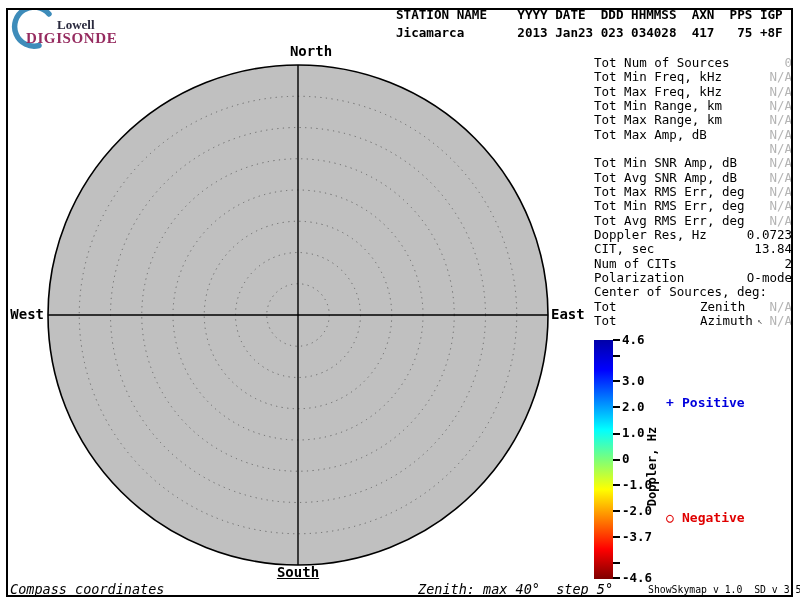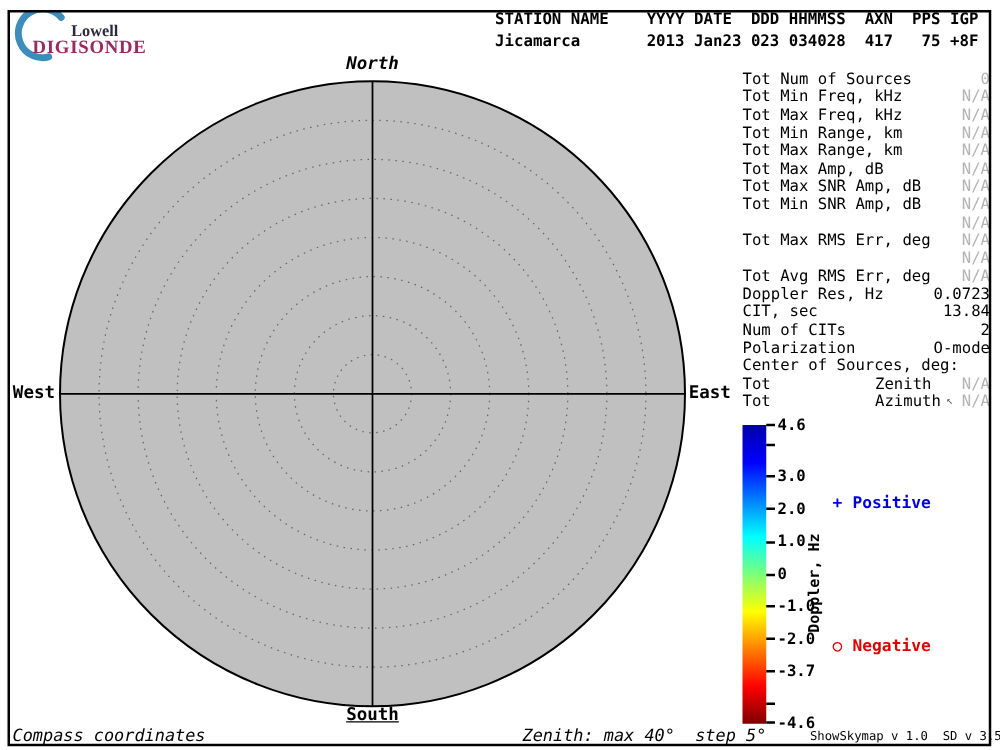--- a/index.html
+++ b/index.html
@@ -11,21 +11,21 @@
   #hl1{left:396px;top:7px;}
   #hl2{left:396px;top:25px;}
   
   .logo{position:absolute;left:8px;top:6px;width:150px;height:44px;padding-left:44px;}
   .logo svg{position:absolute;left:0;top:2px;}
   .logo-lowell{position:absolute;left:49px;top:11px;font-family:"Liberation Serif","DejaVu Serif",serif;font-weight:bold;font-size:13px;color:#2a2a3e;}
   .logo-digi{position:absolute;left:18px;top:24px;font-family:"Liberation Serif","DejaVu Serif",serif;font-weight:bold;font-size:15px;letter-spacing:0.6px;color:#962c60;}
   
   .skymap{position:absolute;left:0;top:0;}
   .dir{position:absolute;font-weight:bold;font-size:14px;}
-  #north{left:258px;top:43px;width:80px;text-align:center;font-style:italic;}
+  #north{left:271px;top:43px;width:80px;text-align:center;}
   #south{left:258px;top:564px;width:80px;text-align:center;text-decoration:underline;}
   #west{left:0px;top:306px;width:44px;text-align:right;}
   #east{left:551px;top:306px;width:60px;}
   
   .trow{position:absolute;left:594px;width:200px;height:14px;font-size:12.5px;line-height:14px;}
   .tlabel{position:absolute;left:0;white-space:pre;}
   .tmid{position:absolute;left:106px;white-space:pre;}
   .tval{position:absolute;right:2px;}
   .tval.na{color:#b4b4b4;}
   .ticon{position:absolute;left:163px;top:0px;font-size:9px;color:#555;}
@@ -99,35 +99,36 @@
   </div>
 <div class="trow" style="top:113px">
     <span class="tlabel">Tot Max Range, km</span>
     <span class="tval na">N/A</span>
   </div>
 <div class="trow" style="top:128px">
     <span class="tlabel">Tot Max Amp, dB</span>
     <span class="tval na">N/A</span>
   </div>
 <div class="trow" style="top:142px">
-    <span class="tlabel">Tot Max SNR Amp, dB</span>
     <span class="tval na">N/A</span>
   </div>
 <div class="trow" style="top:156px">
     <span class="tlabel">Tot Min SNR Amp, dB</span>
     <span class="tval na">N/A</span>
   </div>
 <div class="trow" style="top:171px">
+    <span class="tlabel">Tot Avg SNR Amp, dB</span>
     <span class="tval na">N/A</span>
   </div>
 <div class="trow" style="top:185px">
     <span class="tlabel">Tot Max RMS Err, deg</span>
     <span class="tval na">N/A</span>
   </div>
 <div class="trow" style="top:199px">
+    <span class="tlabel">Tot Min RMS Err, deg</span>
     <span class="tval na">N/A</span>
   </div>
 <div class="trow" style="top:214px">
     <span class="tlabel">Tot Avg RMS Err, deg</span>
     <span class="tval na">N/A</span>
   </div>
 <div class="trow" style="top:228px">
     <span class="tlabel">Doppler Res, Hz</span>
     <span class="tval">0.0723</span>
   </div>

